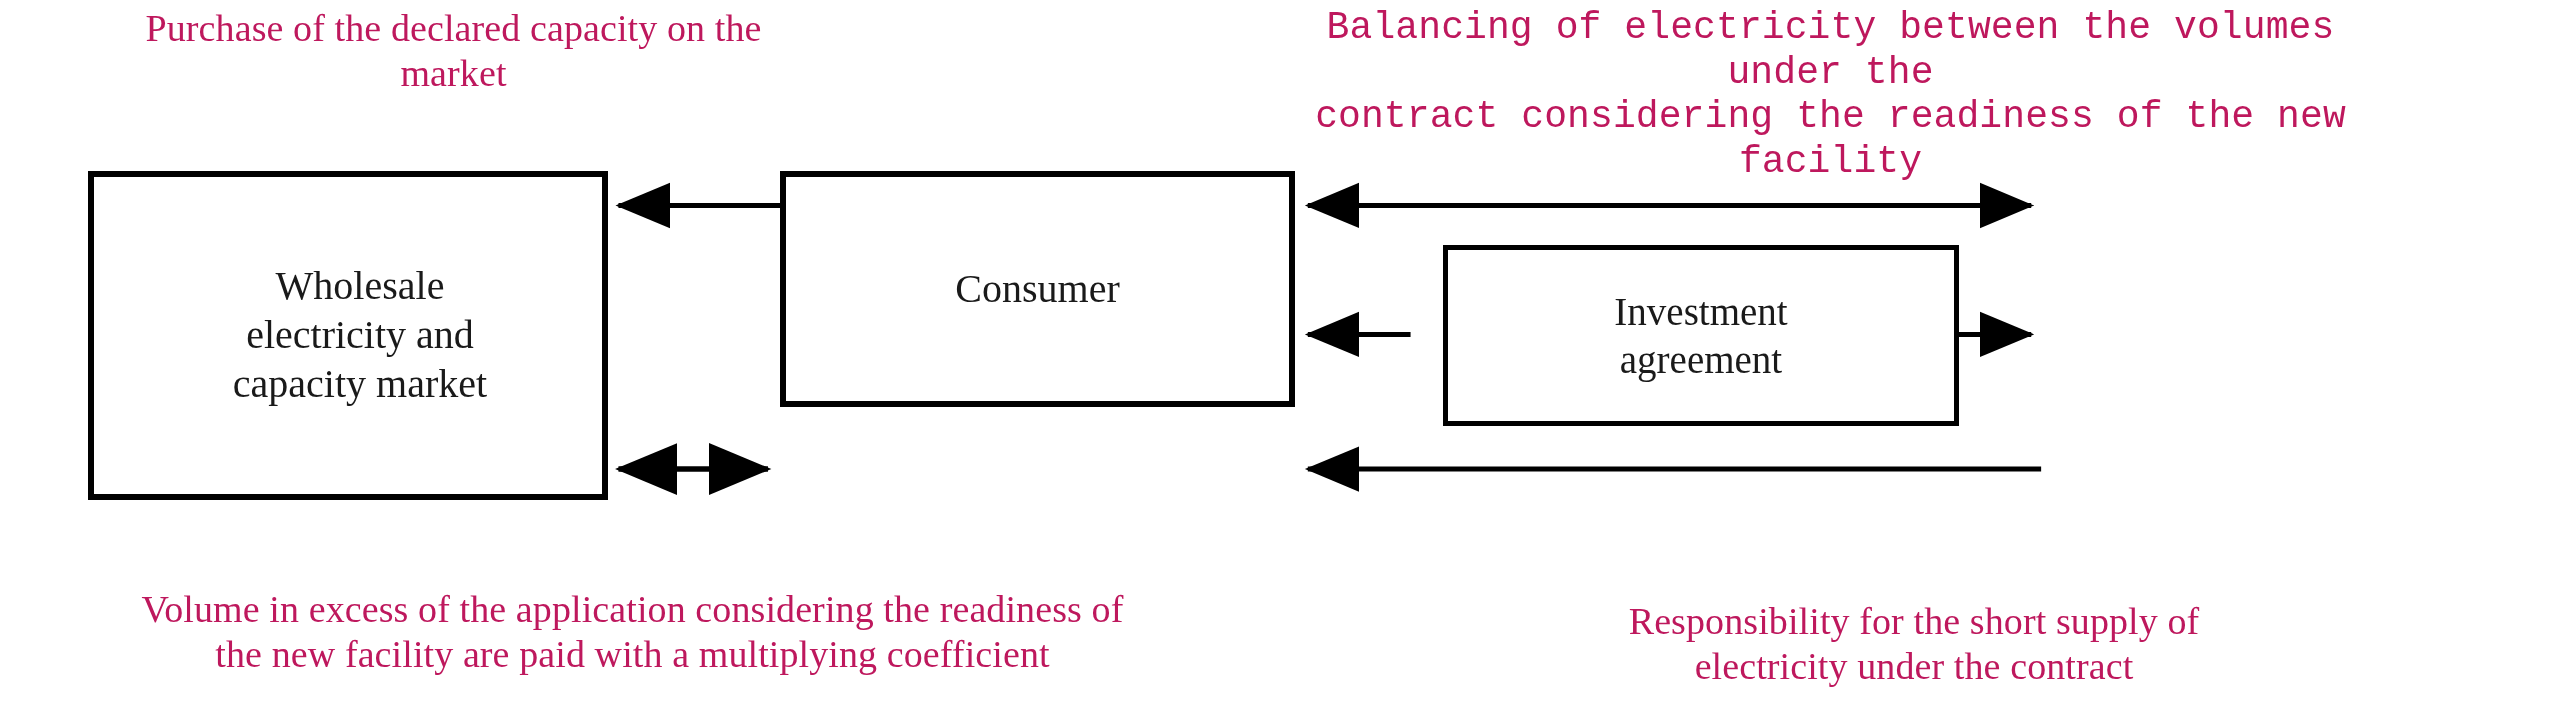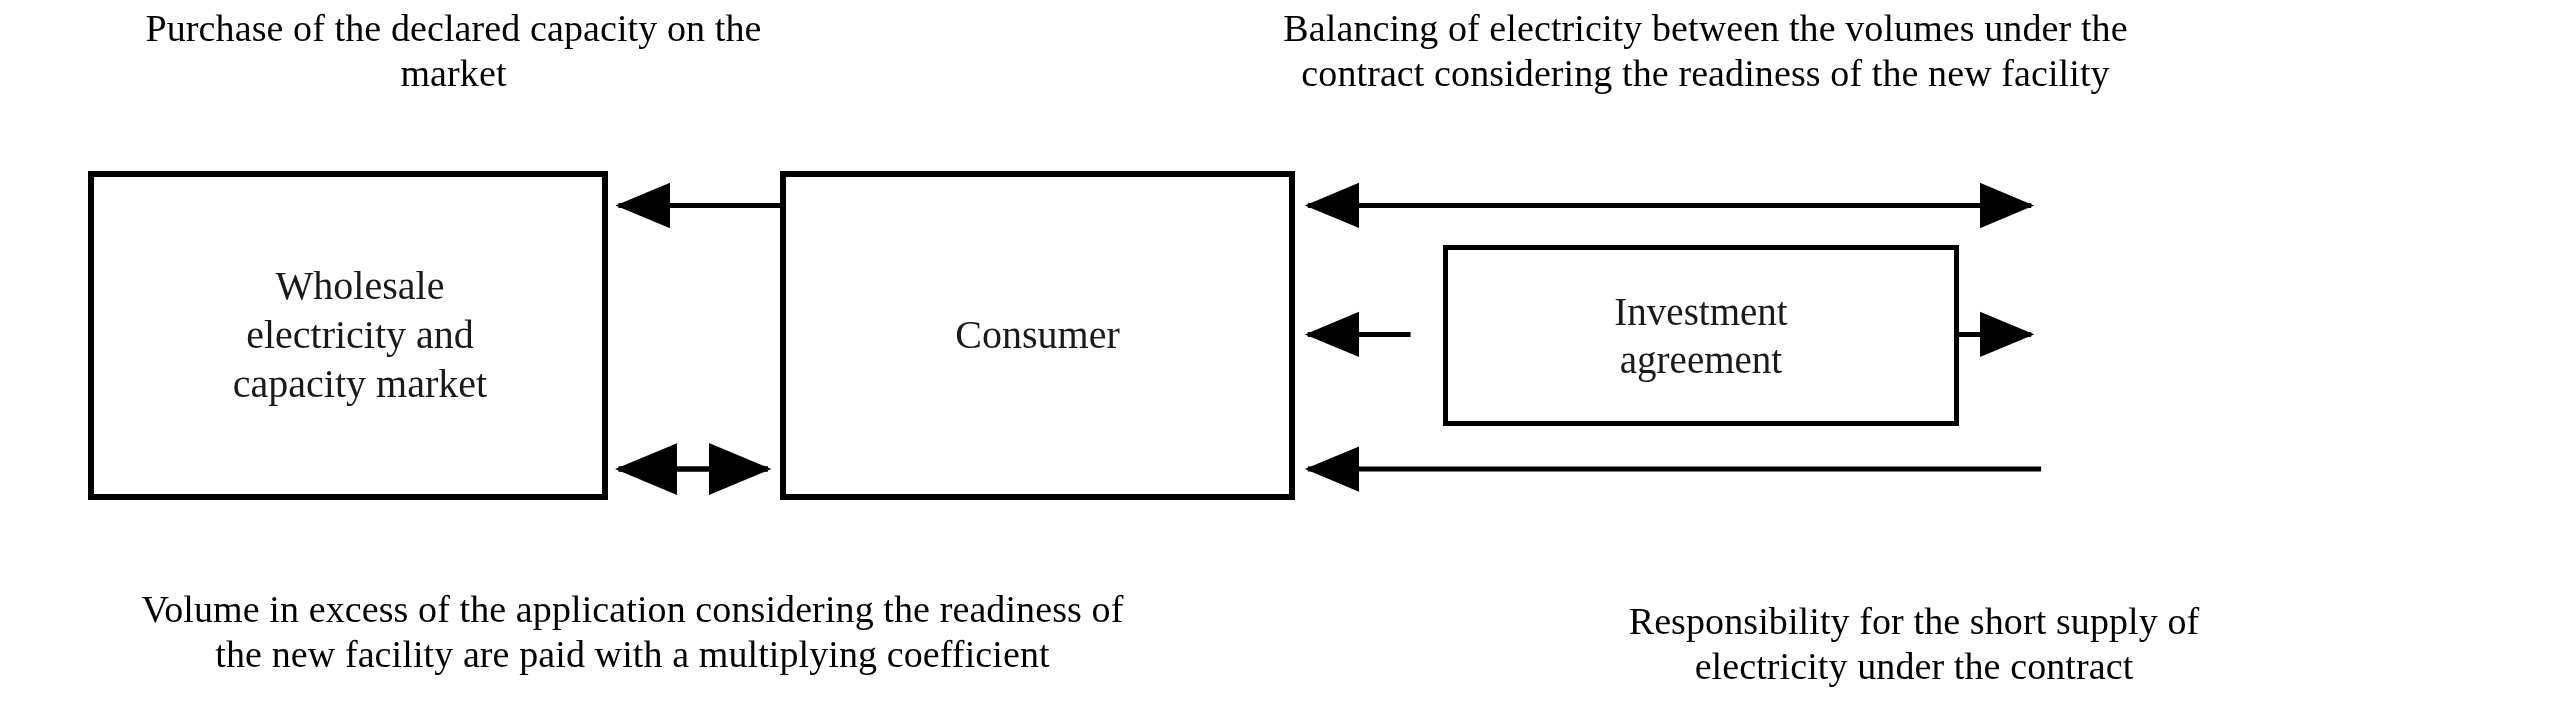--- a/index.html
+++ b/index.html
@@ -17,47 +17,47 @@
     color: #000000;
     overflow: hidden;
   }
 
   
   .caption {
     position: absolute;
     text-align: center;
     font-size: 38px;
     line-height: 1.18;
-    color: #000000;
+    color: #be185d;
     letter-spacing: 0.1px;
     white-space: pre-line;
   }
   #caption-top-left   { left: 85px;  top: 5.7px;   width: 737px; }
-  #caption-top-right  { left: 1181px; top: 5.7px;   width: 1049px; }
+  #caption-top-right  { left: 1306px; top: 5.7px;   width: 1049px; font-family: Liberation Mono, monospace; }
   #caption-bot-left   { left: 16px;    top: 587px; width: 1233px; }
   #caption-bot-right  { left: 1347px; top: 599px; width: 1134px; }
 
   
   .node {
     position: absolute;
     border: 6.4px solid #000000;
     background: #ffffff;
     box-sizing: border-box;
     display: flex;
     align-items: center;
     justify-content: center;
     text-align: center;
     font-size: 40px;
     line-height: 1.22;
     color: #1a1a1a;
     white-space: pre-line;
     z-index: 3;
   }
   #node-market   { left: 88px;  top: 171px; width: 520px;  height: 329px; padding-left: 24px; }
-  #node-consumer { left: 780px; top: 171px; width: 515px;  height: 329px; }
+  #node-consumer { left: 780px; top: 171px; width: 515px;  height: 236px; }
   #node-invest   { left: 1411px; top: 245px; width: 516px;  height: 181px;
                    border-width: 5.7px; font-size: 39px; margin-left: 32px; }
   #node-facility { left: 2042px; top: 171px; width: 517px;  height: 329px; }
 
   
   #connectors {
     position: absolute;
     left: 0; top: 0;
     width: 2576px;
     height: 717px;

